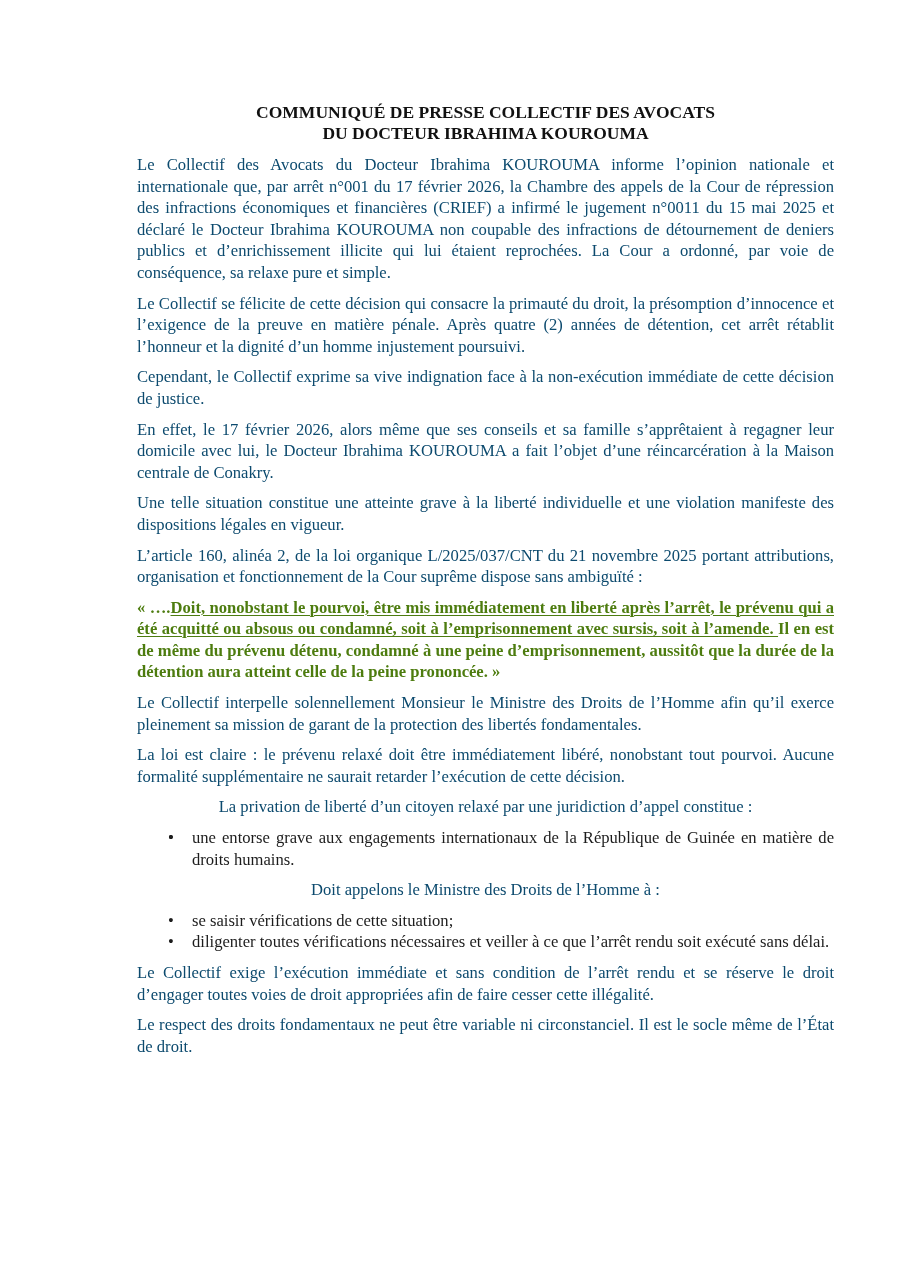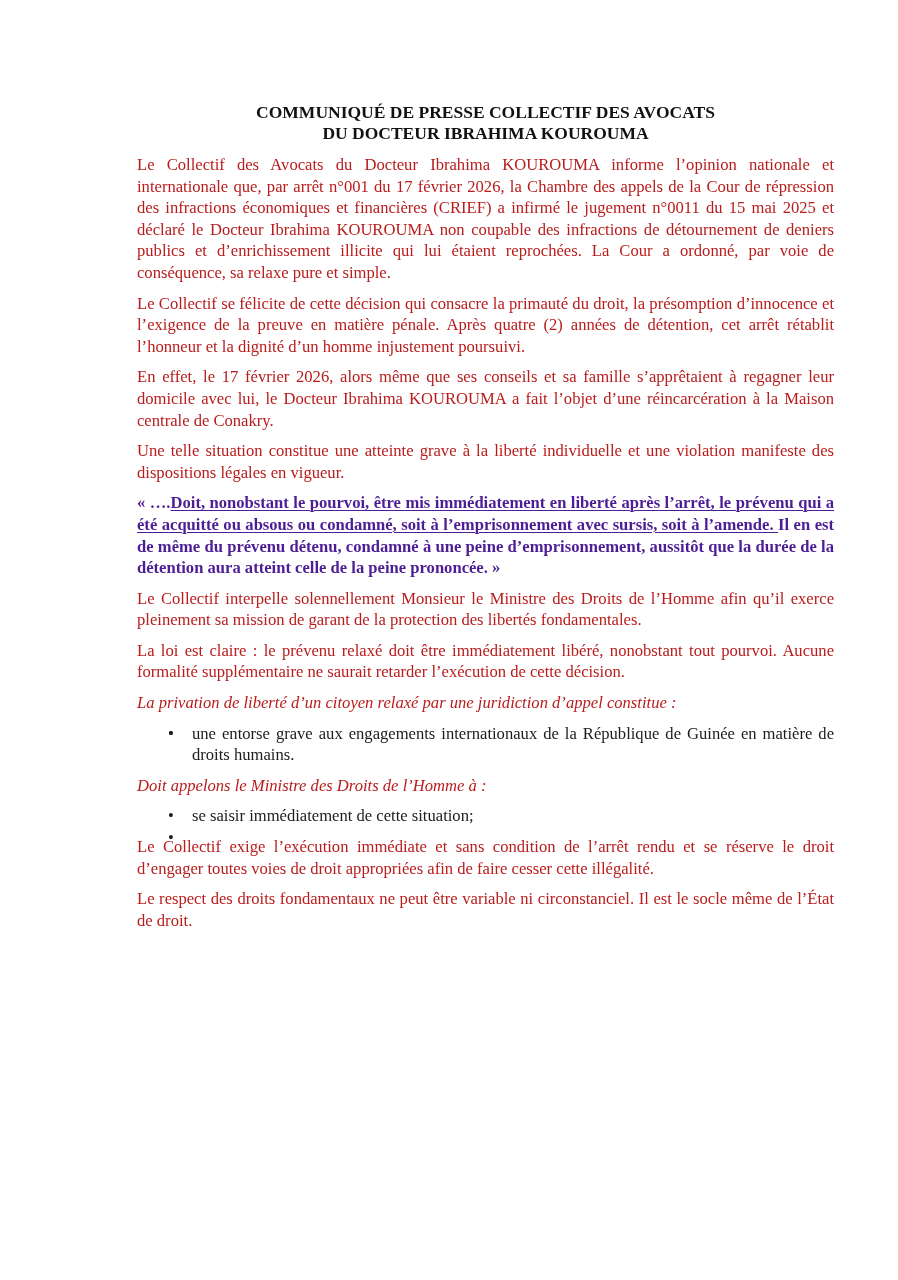--- a/index.html
+++ b/index.html
@@ -11,24 +11,24 @@
     margin-left: 31px;
   }
   .content { position: absolute; left: 106px; top: 102px; width: 697px; }
   .title {
     text-align: center; font-weight: bold; font-size: 17.5px; line-height: 21px;
     margin: 0 0 10px 0; color: #111;
   }
   .title div { display: block; }
   p {
     margin: 0 0 9px 0; font-size: 16.6px; line-height: 21.6px;
-    text-align: justify; color: #b91c1c;
+    text-align: justify; color: #0c4a6e;
   }
-  p.nojust { text-align: left; font-style: italic; }
-  .quote { font-weight: bold; text-align: justify; color: #4c1d95; }
+  p.nojust { text-align: center; }
+  .quote { font-weight: bold; text-align: justify; color: #4d7c0f; }
   .quote u { text-decoration: underline; text-decoration-thickness: 1px; text-underline-offset: 2px; }
   ul.bullets { margin: 0 0 9px 0; padding: 0 0 0 55px; list-style: none; }
   ul.bullets li {
     position: relative; font-size: 16.6px; line-height: 21.6px; text-align: justify; color: #1c1c1c;
   }
   ul.bullets li .bullet {
     position: absolute; left: -26px; top: 0; width: 10px; text-align: center;
   }
   .signature { margin-top: 20px; }
 </style>
@@ -38,38 +38,40 @@
 <div class="page">
   <div class="content">
 
     <div class="title">
       <div>COMMUNIQUÉ DE PRESSE COLLECTIF DES AVOCATS</div>
       <div>DU DOCTEUR IBRAHIMA KOUROUMA</div>
     </div>
 
     <p>Le Collectif des Avocats du Docteur Ibrahima KOUROUMA informe l’opinion nationale et internationale que, par arrêt n°001 du 17 février 2026, la Chambre des appels de la Cour de répression des infractions économiques et financières (CRIEF) a infirmé le jugement n°0011 du 15 mai 2025 et déclaré le Docteur Ibrahima KOUROUMA non coupable des infractions de détournement de deniers publics et d’enrichissement illicite qui lui étaient reprochées. La Cour a ordonné, par voie de conséquence, sa relaxe pure et simple.</p>
     <p>Le Collectif se félicite de cette décision qui consacre la primauté du droit, la présomption d’innocence et l’exigence de la preuve en matière pénale. Après quatre (2) années de détention, cet arrêt rétablit l’honneur et la dignité d’un homme injustement poursuivi.</p>
+    <p>Cependant, le Collectif exprime sa vive indignation face à la non-exécution immédiate de cette décision de justice.</p>
     <p>En effet, le 17 février 2026, alors même que ses conseils et sa famille s’apprêtaient à regagner leur domicile avec lui, le Docteur Ibrahima KOUROUMA a fait l’objet d’une réincarcération à la Maison centrale de Conakry.</p>
     <p>Une telle situation constitue une atteinte grave à la liberté individuelle et une violation manifeste des dispositions légales en vigueur.</p>
+    <p>L’article 160, alinéa 2, de la loi organique L/2025/037/CNT du 21 novembre 2025 portant attributions, organisation et fonctionnement de la Cour suprême dispose sans ambiguïté :</p>
 
     <p class="quote"><span>« ….</span><u>Doit, nonobstant le pourvoi, être mis immédiatement en liberté après l’arrêt, le prévenu qui a été acquitté ou absous ou condamné, soit à l’emprisonnement avec sursis, soit à l’amende. </u><span>Il en est de même du prévenu détenu, condamné à une peine d’emprisonnement, aussitôt que la durée de la détention aura atteint celle de la peine prononcée. »</span></p>
 
     <p>Le Collectif interpelle solennellement Monsieur le Ministre des Droits de l’Homme afin qu’il exerce pleinement sa mission de garant de la protection des libertés fondamentales.</p>
     <p>La loi est claire : le prévenu relaxé doit être immédiatement libéré, nonobstant tout pourvoi. Aucune formalité supplémentaire ne saurait retarder l’exécution de cette décision.</p>
     <p class="nojust">La privation de liberté d’un citoyen relaxé par une juridiction d’appel constitue :</p>
 
     <ul class="bullets">
       <li><span class="bullet">•</span></li>
       <li><span class="bullet">•</span><span>une entorse grave aux engagements internationaux de la République de Guinée en matière de droits humains.</span></li>
     </ul>
 
     <p class="nojust">Doit appelons le Ministre des Droits de l’Homme à :</p>
 
     <ul class="bullets">
-      <li><span class="bullet">•</span><span>se saisir immédiatement de cette situation;</span></li>
-      <li><span class="bullet">•</span></li>
+      <li><span class="bullet">•</span><span>se saisir vérifications de cette situation;</span></li>
+      <li><span class="bullet">•</span><span>diligenter toutes vérifications nécessaires et veiller à ce que l’arrêt rendu soit exécuté sans délai.</span></li>
     </ul>
 
     <p>Le Collectif exige l’exécution immédiate et sans condition de l’arrêt rendu et se réserve le droit d’engager toutes voies de droit appropriées afin de faire cesser cette illégalité.</p>
     <p>Le respect des droits fondamentaux ne peut être variable ni circonstanciel. Il est le socle même de l’État de droit.</p>
 
   </div>
 </div>
 
 </body></html>

